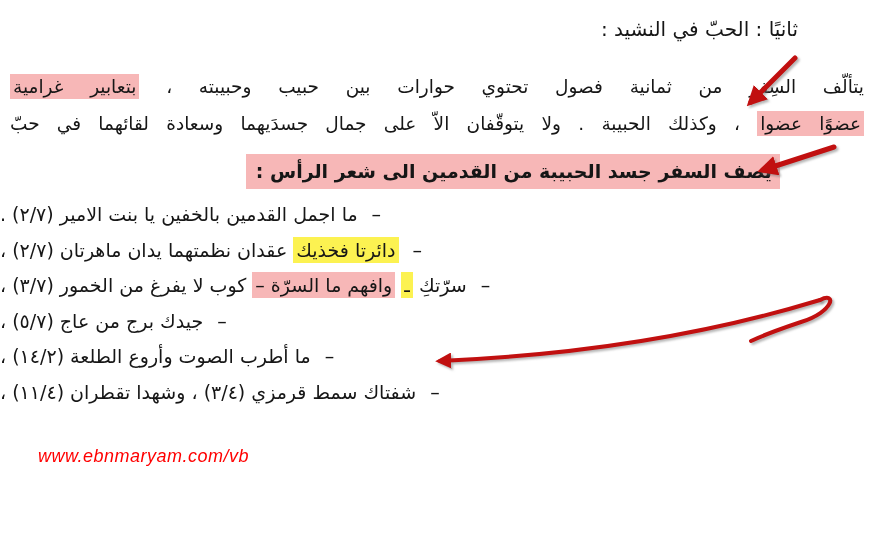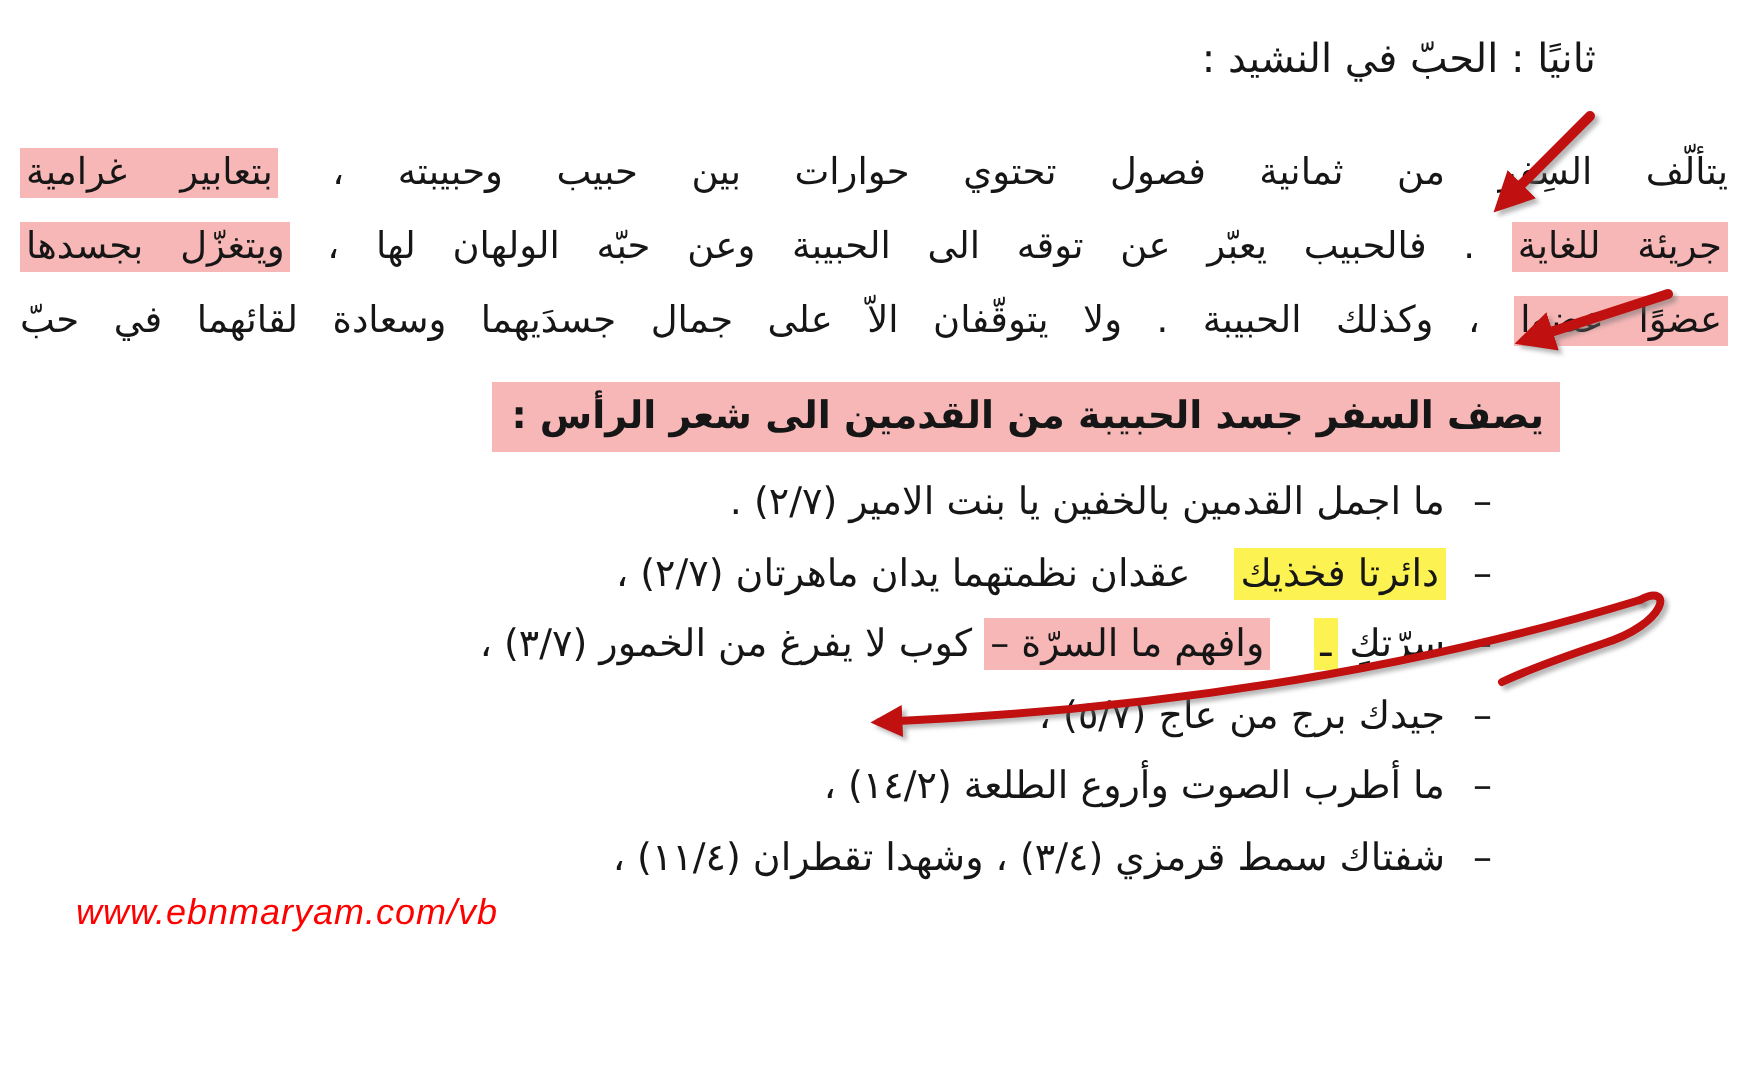--- a/index.html
+++ b/index.html
@@ -16,33 +16,33 @@
     font-weight:normal;font-size:20px;line-height:30px;
   }
   .intro{
     direction:rtl;margin-top:24px;padding:0 12px 0 10px;
     font-size:18.5px;line-height:37px;
   }
   .para-line{text-align:right;}
   .para-line.justify{text-align:justify;text-align-last:justify;}
   .hl{padding:2px 3px;}
   .hl-pink{background:var(--pink);}
-  .hl-yellow{background:var(--yellow);margin-left:16px;}
+  .hl-yellow{background:var(--yellow);}
   .subtitle-row{
     direction:rtl;text-align:right;margin-top:12px;padding-right:96px;
   }
   .subtitle{
     display:inline-block;background:var(--pink);
     font-weight:bold;font-size:19px;line-height:24px;padding:5px 8px 6px 10px;
   }
   .verse-list{
     direction:rtl;margin-top:8px;font-size:19px;
   }
   .list-item{
-    text-align:right;padding-right:130px;line-height:35.5px;white-space:nowrap;
+    text-align:left;padding-right:130px;line-height:35.5px;white-space:nowrap;
   }
   .item-dash{display:inline-block;margin-left:14px;}
   .watermark{
     position:absolute;left:38px;top:446px;
     font-family:"Liberation Sans",sans-serif;
     font-style:italic;font-weight:normal;font-size:18px;
     color:var(--wm);letter-spacing:.5px;
   }
   .arrow-layer{
     position:absolute;left:0;top:0;width:876px;height:540px;pointer-events:none;
@@ -52,21 +52,20 @@
     filter:drop-shadow(2px 2px 1px rgba(110,110,110,.5));
   }
 </style>
 </head>
 <body>
 
 <div class="page-title">ثانيًا : الحبّ في النشيد :</div>
 
 <div class="intro">
     <div class="para-line justify"><span>يتألّف السِفر من ثمانية فصول تحتوي حوارات بين حبيب وحبيبته ، </span><span class="hl hl-pink">بتعابير غرامية</span></div>
-    <div class="para-line justify"><span class="hl hl-pink">جريئة للغاية</span><span> . فالحبيب يعبّر عن توقه الى الحبيبة وعن حبّه الولهان لها ، </span><span class="hl hl-pink">ويتغزّل بجسدها</span></div>
     <div class="para-line justify"><span class="hl hl-pink">عضوًا عضوا</span><span> ، وكذلك الحبيبة . ولا يتوقّفان الاّ على جمال جسدَيهما وسعادة لقائهما في حبّ</span></div>
   </div>
 
 <div class="subtitle-row">
   <span class="subtitle hl-pink">يصف السفر جسد الحبيبة من القدمين الى شعر الرأس :</span>
 </div>
 
 <div class="verse-list">
     <div class="list-item"><span class="item-dash">–</span><span>ما اجمل القدمين بالخفين يا بنت الامير (٢/٧) .</span></div>
     <div class="list-item"><span class="item-dash">–</span><span class="hl hl-yellow">دائرتا فخذيك</span><span> عقدان نظمتهما يدان ماهرتان (٢/٧) ،</span></div>

